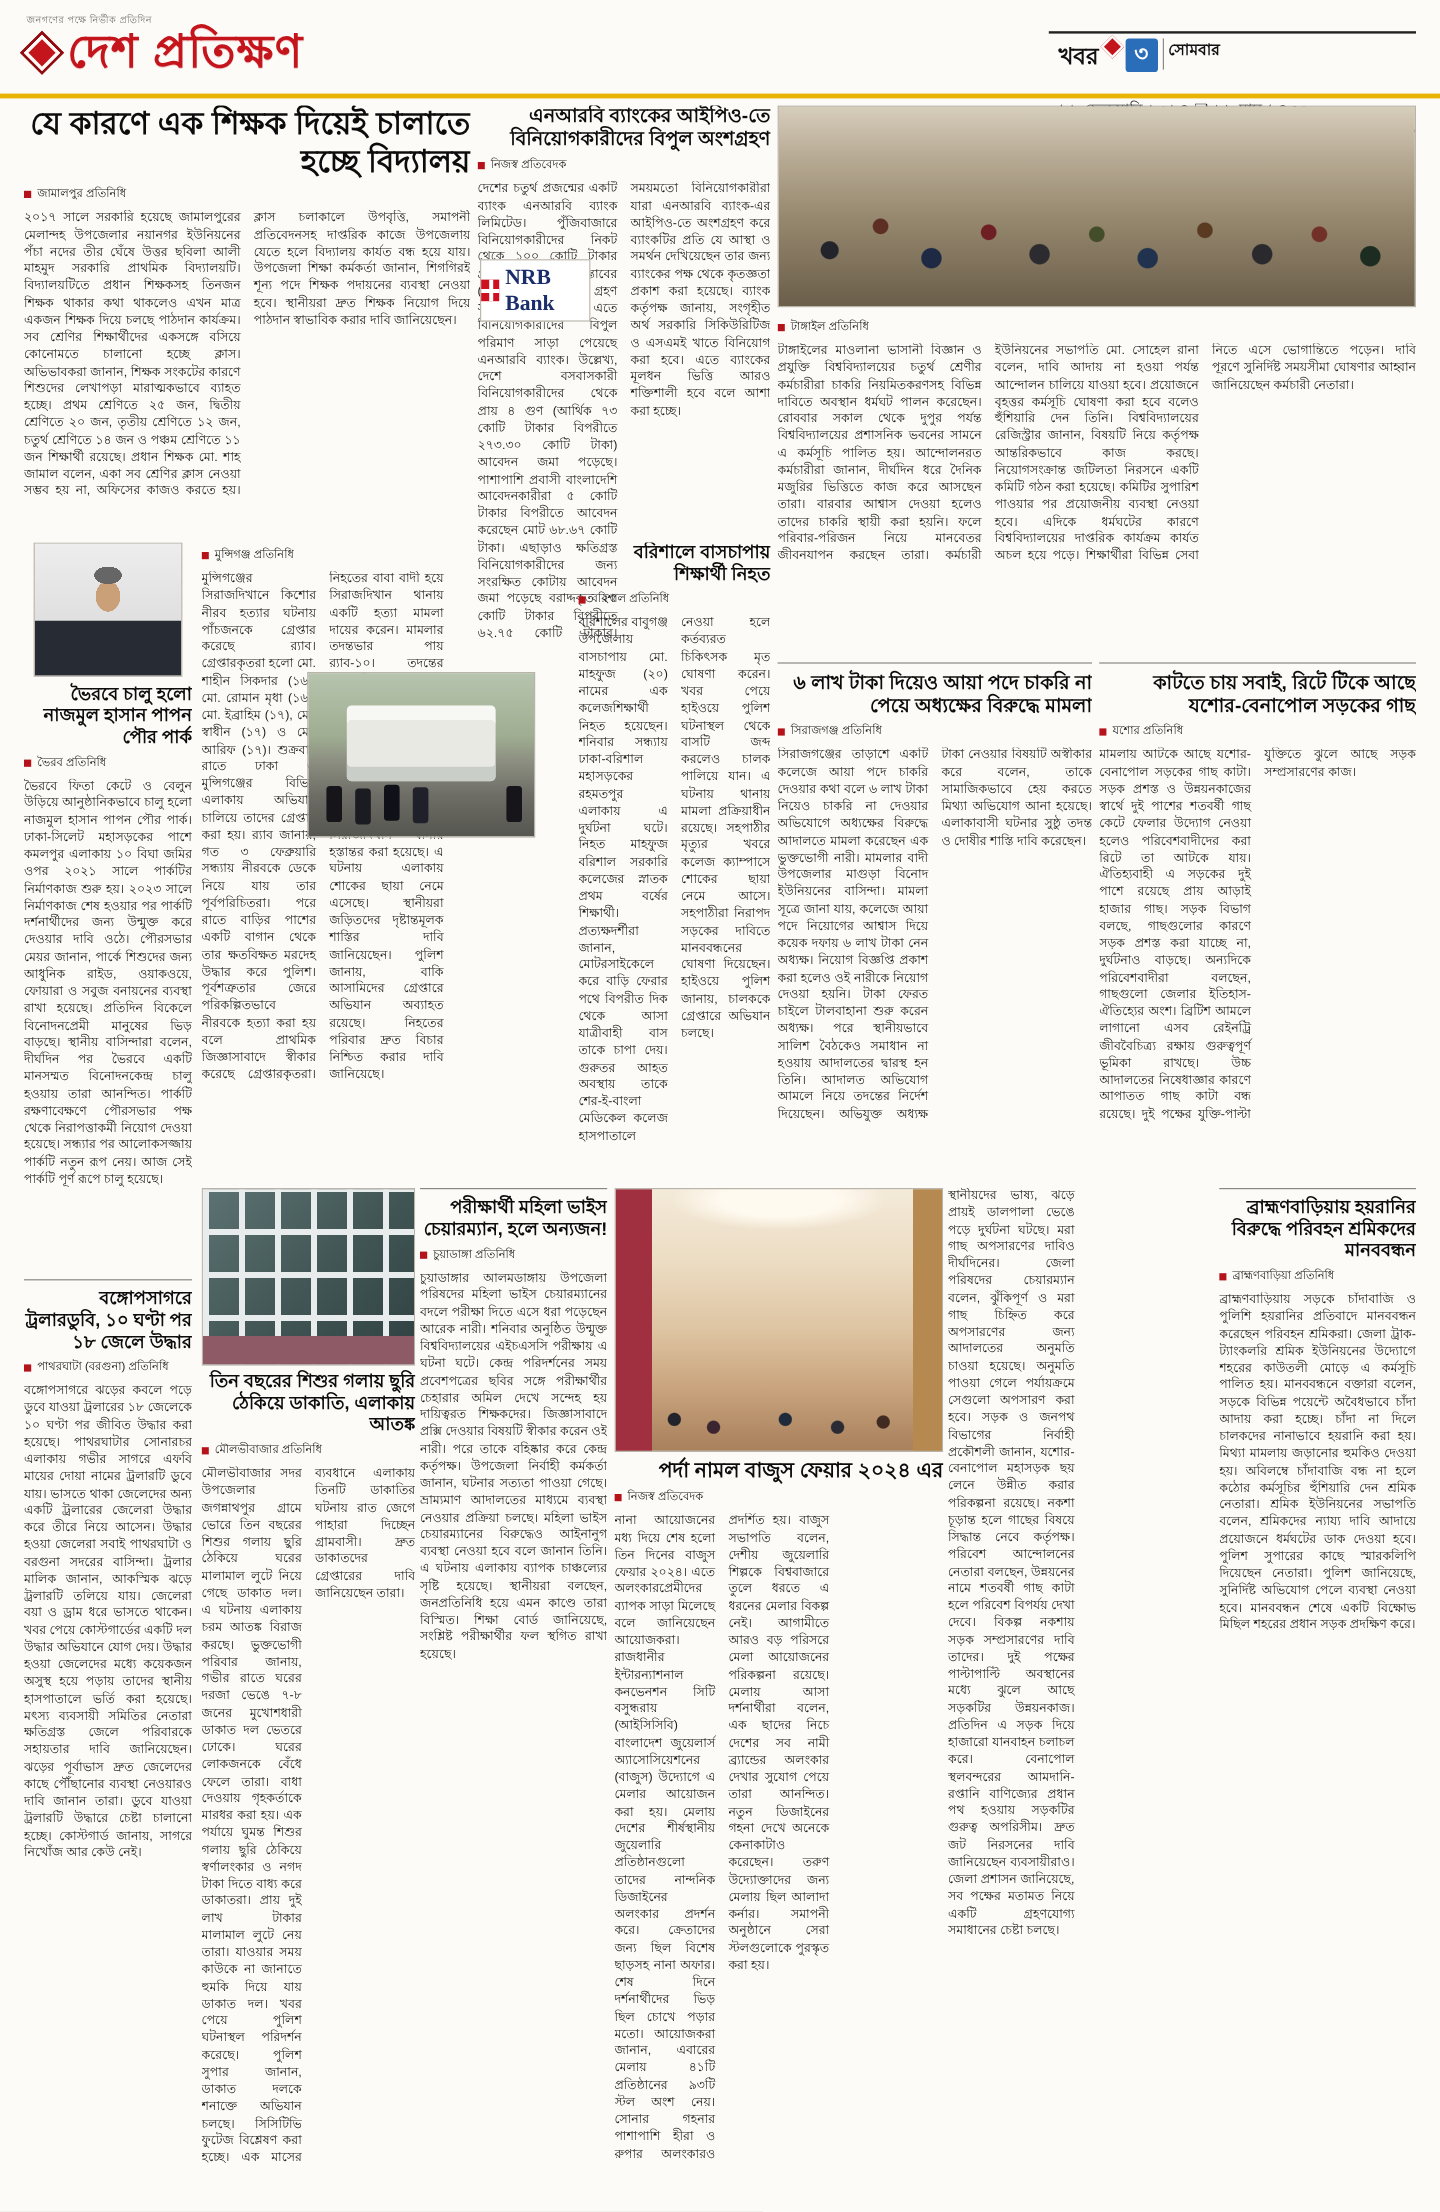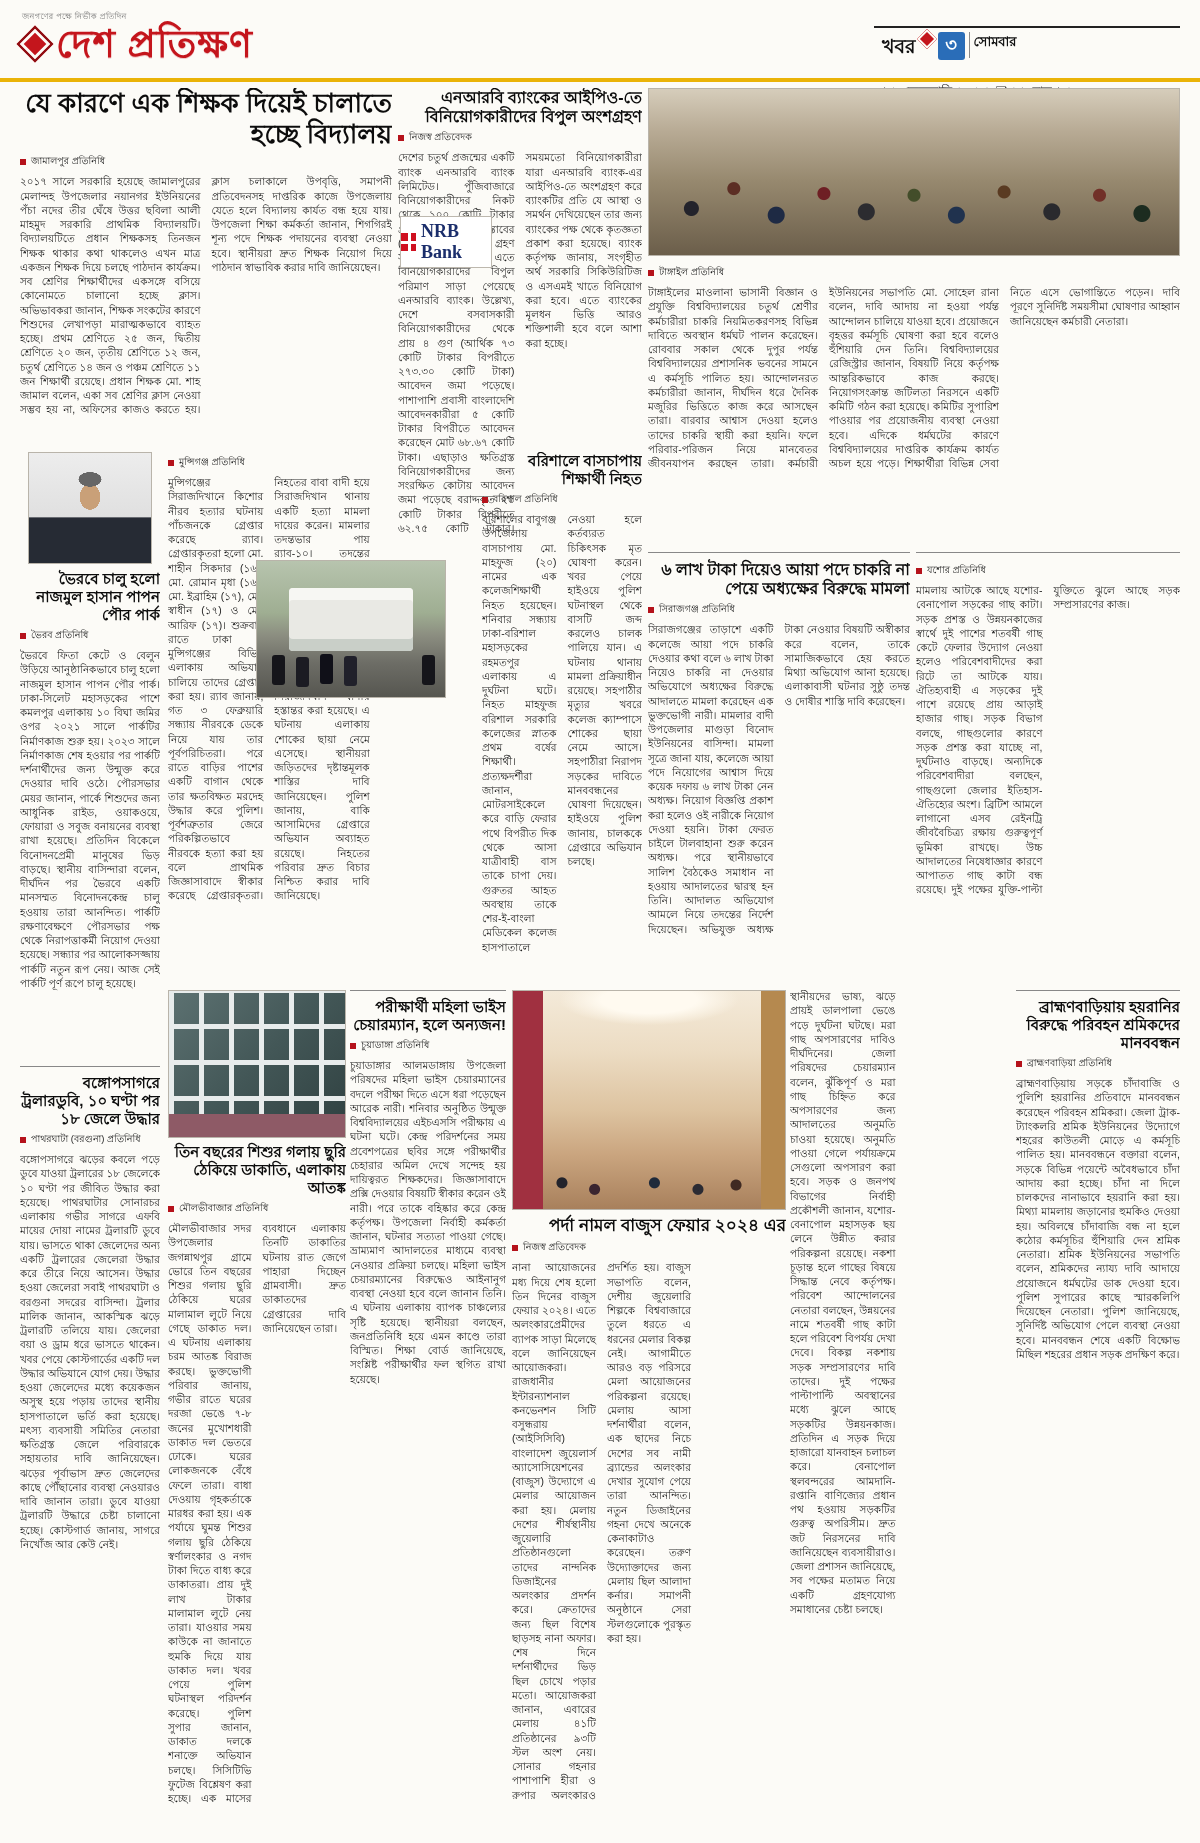--- a/index.html
+++ b/index.html
@@ -169,20 +169,21 @@
     <div class="bt cols-2">বরিশালের বাবুগঞ্জ উপজেলায় বাসচাপায় মো. মাহফুজ (২০) নামের এক কলেজশিক্ষার্থী নিহত হয়েছেন। শনিবার সন্ধ্যায় ঢাকা-বরিশাল মহাসড়কের রহমতপুর এলাকায় এ দুর্ঘটনা ঘটে। নিহত মাহফুজ বরিশাল সরকারি কলেজের স্নাতক প্রথম বর্ষের শিক্ষার্থী। প্রত্যক্ষদর্শীরা জানান, মোটরসাইকেলে করে বাড়ি ফেরার পথে বিপরীত দিক থেকে আসা যাত্রীবাহী বাস তাকে চাপা দেয়। গুরুতর আহত অবস্থায় তাকে শের-ই-বাংলা মেডিকেল কলেজ হাসপাতালে নেওয়া হলে কর্তব্যরত চিকিৎসক মৃত ঘোষণা করেন। খবর পেয়ে হাইওয়ে পুলিশ ঘটনাস্থল থেকে বাসটি জব্দ করলেও চালক পালিয়ে যান। এ ঘটনায় থানায় মামলা প্রক্রিয়াধীন রয়েছে। সহপাঠীর মৃত্যুর খবরে কলেজ ক্যাম্পাসে শোকের ছায়া নেমে আসে। সহপাঠীরা নিরাপদ সড়কের দাবিতে মানববন্ধনের ঘোষণা দিয়েছেন। হাইওয়ে পুলিশ জানায়, চালককে গ্রেপ্তারে অভিযান চলছে।</div>
   </div>
 
   <div class="art a7 rule-top">
     <h2 class="hl">৬ লাখ টাকা দিয়েও আয়া পদে চাকরি না পেয়ে অধ্যক্ষের বিরুদ্ধে মামলা</h2>
     <div class="byline">সিরাজগঞ্জ প্রতিনিধি</div>
     <div class="bt cols-2">সিরাজগঞ্জের তাড়াশে একটি কলেজে আয়া পদে চাকরি দেওয়ার কথা বলে ৬ লাখ টাকা নিয়েও চাকরি না দেওয়ার অভিযোগে অধ্যক্ষের বিরুদ্ধে আদালতে মামলা করেছেন এক ভুক্তভোগী নারী। মামলার বাদী উপজেলার মাগুড়া বিনোদ ইউনিয়নের বাসিন্দা। মামলা সূত্রে জানা যায়, কলেজে আয়া পদে নিয়োগের আশ্বাস দিয়ে কয়েক দফায় ৬ লাখ টাকা নেন অধ্যক্ষ। নিয়োগ বিজ্ঞপ্তি প্রকাশ করা হলেও ওই নারীকে নিয়োগ দেওয়া হয়নি। টাকা ফেরত চাইলে টালবাহানা শুরু করেন অধ্যক্ষ। পরে স্থানীয়ভাবে সালিশ বৈঠকেও সমাধান না হওয়ায় আদালতের দ্বারস্থ হন তিনি। আদালত অভিযোগ আমলে নিয়ে তদন্তের নির্দেশ দিয়েছেন। অভিযুক্ত অধ্যক্ষ টাকা নেওয়ার বিষয়টি অস্বীকার করে বলেন, তাকে সামাজিকভাবে হেয় করতে মিথ্যা অভিযোগ আনা হয়েছে। এলাকাবাসী ঘটনার সুষ্ঠু তদন্ত ও দোষীর শাস্তি দাবি করেছেন।</div>
   </div>
 
   <div class="art a8 rule-top">
+    <h2 class="hl">কাটতে চায় সবাই, রিটে টিকে আছে যশোর-বেনাপোল সড়কের গাছ</h2>
     <div class="byline">যশোর প্রতিনিধি</div>
     <div class="bt cols-2">মামলায় আটকে আছে যশোর-বেনাপোল সড়কের গাছ কাটা। সড়ক প্রশস্ত ও উন্নয়নকাজের স্বার্থে দুই পাশের শতবর্ষী গাছ কেটে ফেলার উদ্যোগ নেওয়া হলেও পরিবেশবাদীদের করা রিটে তা আটকে যায়। ঐতিহ্যবাহী এ সড়কের দুই পাশে রয়েছে প্রায় আড়াই হাজার গাছ। সড়ক বিভাগ বলছে, গাছগুলোর কারণে সড়ক প্রশস্ত করা যাচ্ছে না, দুর্ঘটনাও বাড়ছে। অন্যদিকে পরিবেশবাদীরা বলছেন, গাছগুলো জেলার ইতিহাস-ঐতিহ্যের অংশ। ব্রিটিশ আমলে লাগানো এসব রেইনট্রি জীববৈচিত্র্য রক্ষায় গুরুত্বপূর্ণ ভূমিকা রাখছে। উচ্চ আদালতের নিষেধাজ্ঞার কারণে আপাতত গাছ কাটা বন্ধ রয়েছে। দুই পক্ষের যুক্তি-পাল্টা যুক্তিতে ঝুলে আছে সড়ক সম্প্রসারণের কাজ।</div>
   </div>
 
   <div class="art a8b">
     <div class="bt cols-2">স্থানীয়দের ভাষ্য, ঝড়ে প্রায়ই ডালপালা ভেঙে পড়ে দুর্ঘটনা ঘটছে। মরা গাছ অপসারণের দাবিও দীর্ঘদিনের। জেলা পরিষদের চেয়ারম্যান বলেন, ঝুঁকিপূর্ণ ও মরা গাছ চিহ্নিত করে অপসারণের জন্য আদালতের অনুমতি চাওয়া হয়েছে। অনুমতি পাওয়া গেলে পর্যায়ক্রমে সেগুলো অপসারণ করা হবে। সড়ক ও জনপথ বিভাগের নির্বাহী প্রকৌশলী জানান, যশোর-বেনাপোল মহাসড়ক ছয় লেনে উন্নীত করার পরিকল্পনা রয়েছে। নকশা চূড়ান্ত হলে গাছের বিষয়ে সিদ্ধান্ত নেবে কর্তৃপক্ষ। পরিবেশ আন্দোলনের নেতারা বলছেন, উন্নয়নের নামে শতবর্ষী গাছ কাটা হলে পরিবেশ বিপর্যয় দেখা দেবে। বিকল্প নকশায় সড়ক সম্প্রসারণের দাবি তাদের। দুই পক্ষের পাল্টাপাল্টি অবস্থানের মধ্যে ঝুলে আছে সড়কটির উন্নয়নকাজ। প্রতিদিন এ সড়ক দিয়ে হাজারো যানবাহন চলাচল করে। বেনাপোল স্থলবন্দরের আমদানি-রপ্তানি বাণিজ্যের প্রধান পথ হওয়ায় সড়কটির গুরুত্ব অপরিসীম। দ্রুত জট নিরসনের দাবি জানিয়েছেন ব্যবসায়ীরাও। জেলা প্রশাসন জানিয়েছে, সব পক্ষের মতামত নিয়ে একটি গ্রহণযোগ্য সমাধানের চেষ্টা চলছে।</div>
   </div>
 
   <div class="art a9 rule-top">
     <h2 class="hl">পরীক্ষার্থী মহিলা ভাইস চেয়ারম্যান, হলে অন্যজন!</h2>

